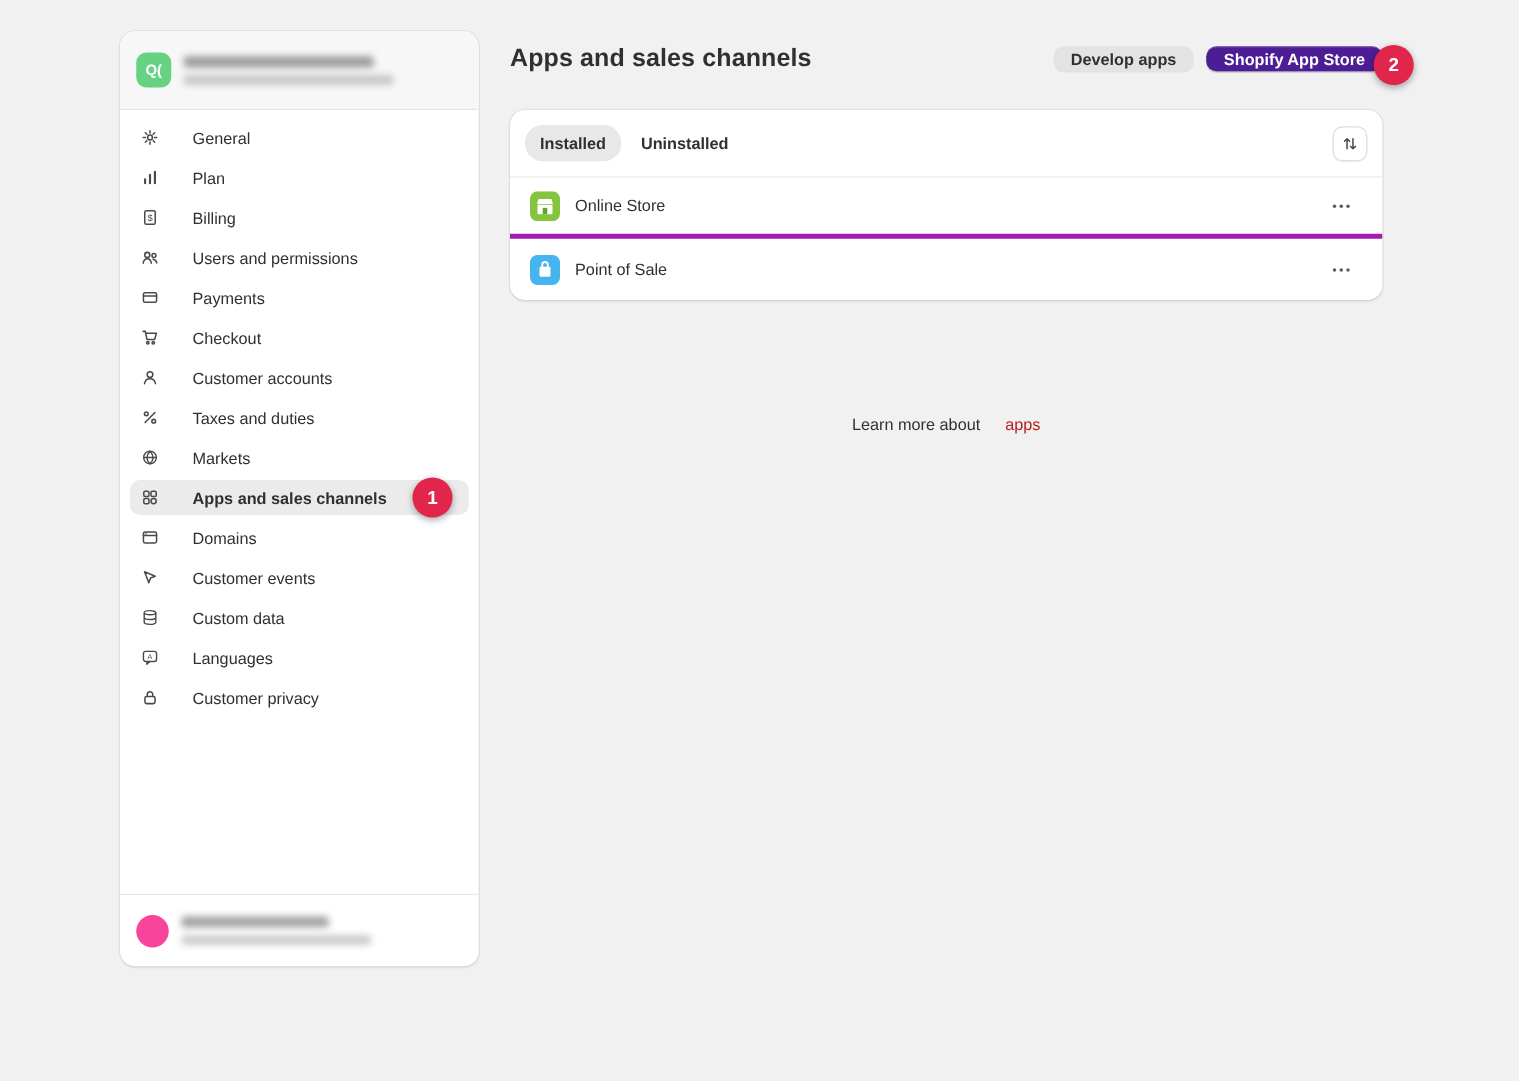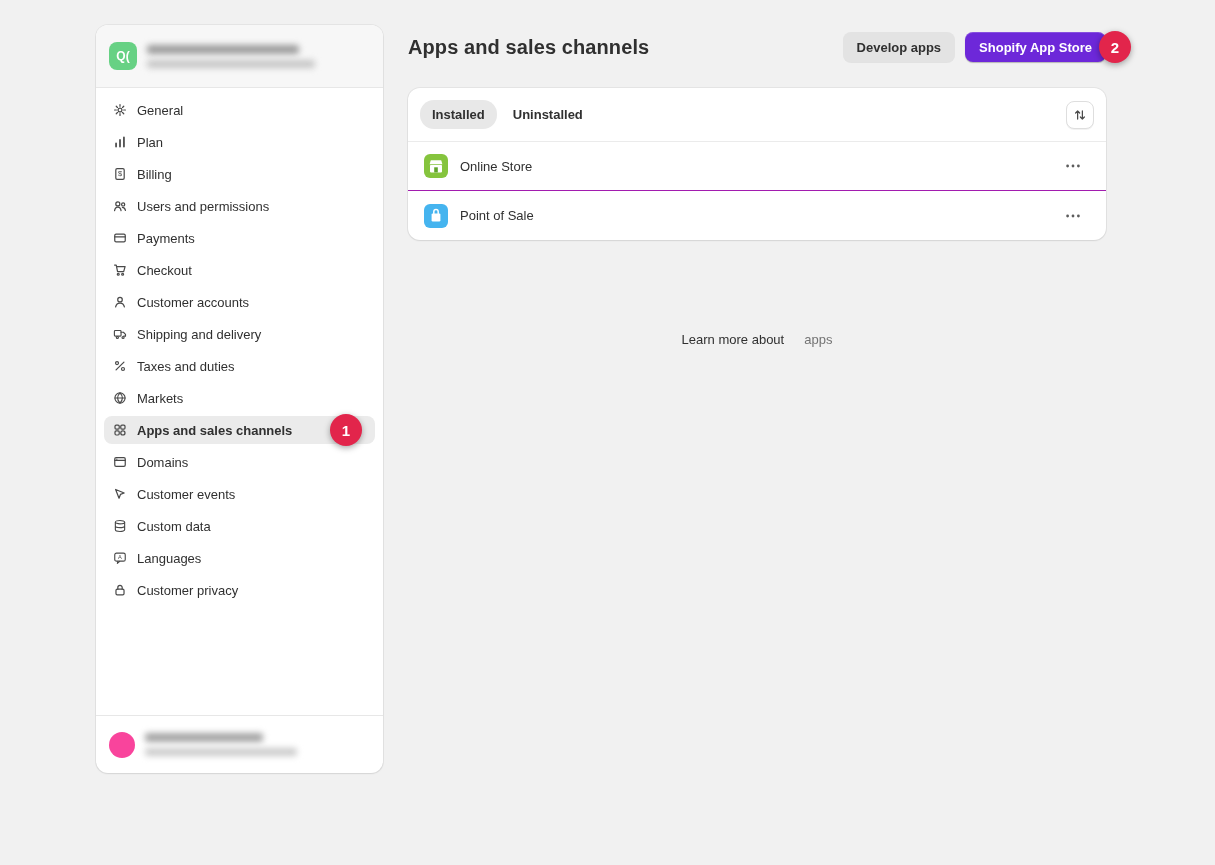--- a/index.html
+++ b/index.html
@@ -30,21 +30,21 @@
     color:#fff; font-size:12px; font-weight:bold;
     display:flex; align-items:center; justify-content:center; flex:0 0 auto;
   }
   .blobs { display:flex; flex-direction:column; gap:6px; }
   .blob { border-radius:3px; filter:blur(3px); }
   .store-name-blob { width:152px; height:9px; background:#9b9b9b; }
   .store-email-blob { width:168px; height:8px; background:#c6c6c6; }
 
   .nav { flex:1 1 auto; padding:8px; }
   .s-item {
-    height:28px; display:flex; align-items:center; gap:9px;
+    height:28px; display:flex; align-items:center; gap:26px;
     padding:0 8px; border-radius:8px; margin-bottom:4px;
     font-size:13px; font-weight:500; color:#303030;
     cursor:pointer; position:relative; white-space:nowrap;
   }
   .s-item.sel { background:#ebebeb; font-weight:600; }
   .s-ico { width:16px; height:16px; display:flex; align-items:center; justify-content:center; color:#4a4a4a; flex:0 0 auto; }
 
   .user-footer {
     flex:0 0 auto; margin-top:auto; height:58px;
     border-top:1px solid #e7e7e7;
@@ -55,27 +55,27 @@
   .user-email-blob { width:152px; height:8px; background:#cbcbcb; }
 
   
   .main-header {
     position:absolute; left:408px; top:31px; width:698px; height:32px;
     display:flex; align-items:center; justify-content:space-between;
   }
   .page-title { font-size:20px; font-weight:700; color:#303030; letter-spacing:.1px; }
   .header-actions { display:flex; gap:10px; align-items:center; position:relative; }
   .btn {
-    height:30px; padding:0 14px; border:none; border-radius:8px;
+    height:20px; padding:0 14px; border:none; border-radius:8px;
     font-family:inherit; font-size:13px; font-weight:600; cursor:pointer;
     white-space:nowrap;
   }
   .btn-secondary { background:#e3e3e3; color:#303030; box-shadow:0 1px 0 rgba(0,0,0,.06); }
   .btn-primary {
-    background:#6d28d9; color:#fff;
+    background:#4c1d95; color:#fff;
     box-shadow:inset 0 1px 0 rgba(255,255,255,.18), 0 1px 1px rgba(0,0,0,.25);
   }
 
   
   .num-badge {
     width:32px; height:32px; border-radius:50%;
     background:#e2254b; color:#fff; font-size:15px; font-weight:700;
     display:flex; align-items:center; justify-content:center;
     box-shadow:0 2px 6px rgba(0,0,0,.35);
     z-index:5;
@@ -100,38 +100,38 @@
   .sort-btn {
     margin-left:auto; width:28px; height:28px;
     background:#fff; border:1px solid #dedede; border-radius:8px;
     display:flex; align-items:center; justify-content:center;
     color:#4a4a4a; cursor:pointer; box-shadow:0 1px 0 rgba(0,0,0,.05);
   }
   .card-divider { height:1px; background:#ebebeb; }
   .app-row {
     display:flex; align-items:center; gap:12px;
     height:49px; padding:0 20px 0 16px;
-    border-bottom:1px solid #a21caf;
+    border-bottom:4px solid #a21caf;
   }
   .app-row:last-child { border-bottom:none;justify-content:center; }
   .app-ico { width:24px; height:24px; flex:0 0 auto; }
   .row-name { font-size:13px; color:#303030; }
   .row-menu {
     margin-left:auto; border:none; background:transparent;
     color:#5c5c5c; cursor:pointer; padding:4px; border-radius:6px;
     display:flex; align-items:center; justify-content:center;
   }
 
   
   .learn-more {
     position:absolute; left:408px; top:332px; width:698px;
     text-align:center; font-size:13px; color:#303030;
   }
   .learn-more span { margin-right:20px; }
-  .learn-more a { color:#737373; cursor:pointer; }
+  .learn-more a { color:#b91c1c; cursor:pointer; }
 </style>
 </head>
 <body>
 
 <nav class="sidebar">
 
   <div class="store-header">
     <div class="store-avatar">Q(</div>
     <div class="blobs">
       <div class="blob store-name-blob"></div>
@@ -206,31 +206,20 @@
     <div class="s-item">
       <span class="s-ico">
         <svg width="14" height="14" viewBox="0 0 16 16" fill="none" stroke="currentColor" stroke-width="1.4" stroke-linecap="round">
             <circle cx="8" cy="5.3" r="2.6"></circle>
             <path d="M3 13.6c.6-3 2.6-4.4 5-4.4s4.4 1.4 5 4.4"></path>
           </svg>
       </span>
       <span>Customer accounts</span>
     </div>
 
-    <div class="s-item">
-      <span class="s-ico">
-        <svg width="14" height="14" viewBox="0 0 16 16" fill="none" stroke="currentColor" stroke-width="1.3" stroke-linecap="round" stroke-linejoin="round">
-            <rect x="1.6" y="4" width="7.6" height="6.4" rx="1"></rect>
-            <path d="M9.2 6h2.7l2.4 2.5v2h-2.1"></path>
-            <circle cx="5" cy="12" r="1.2"></circle>
-            <circle cx="11.5" cy="12" r="1.2"></circle>
-          </svg>
-      </span>
-      <span>Shipping and delivery</span>
-    </div>
 
     <div class="s-item">
       <span class="s-ico">
         <svg width="14" height="14" viewBox="0 0 16 16" fill="none" stroke="currentColor" stroke-width="1.4" stroke-linecap="round">
             <path d="M12.5 3.5l-9 9"></path>
             <circle cx="4.6" cy="4.6" r="1.7"></circle>
             <circle cx="11.4" cy="11.4" r="1.7"></circle>
           </svg>
       </span>
       <span>Taxes and duties</span>

